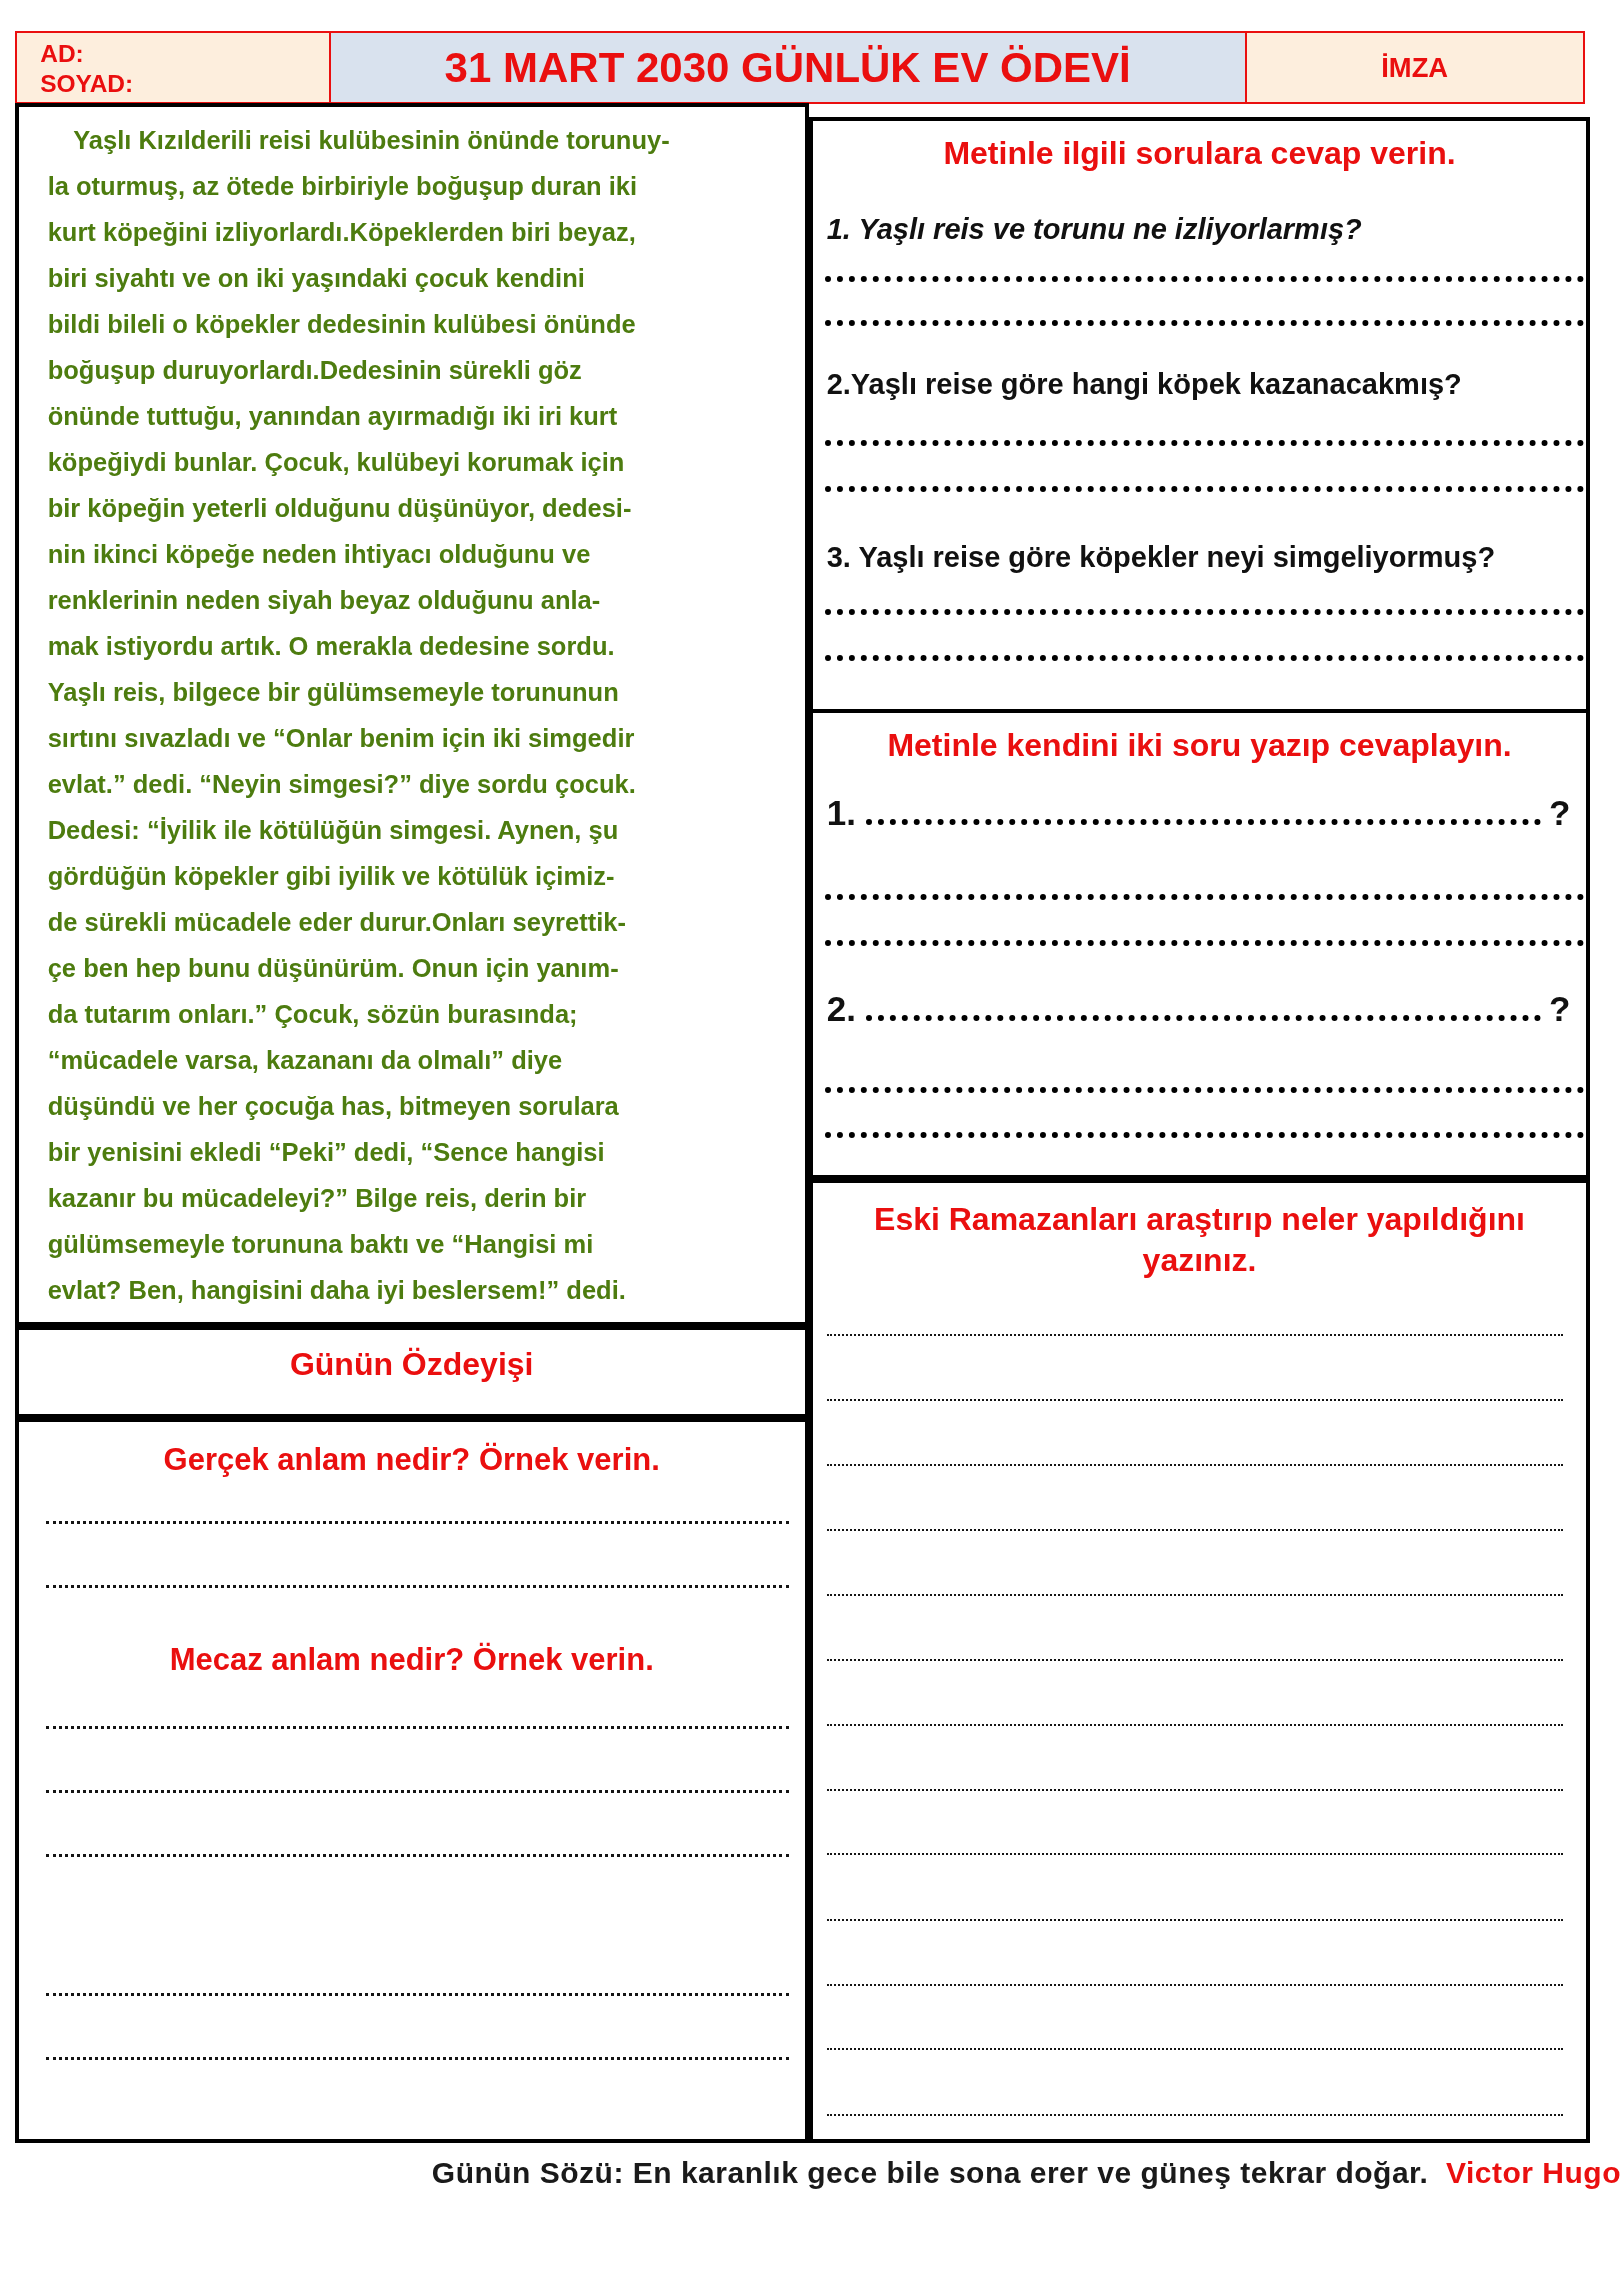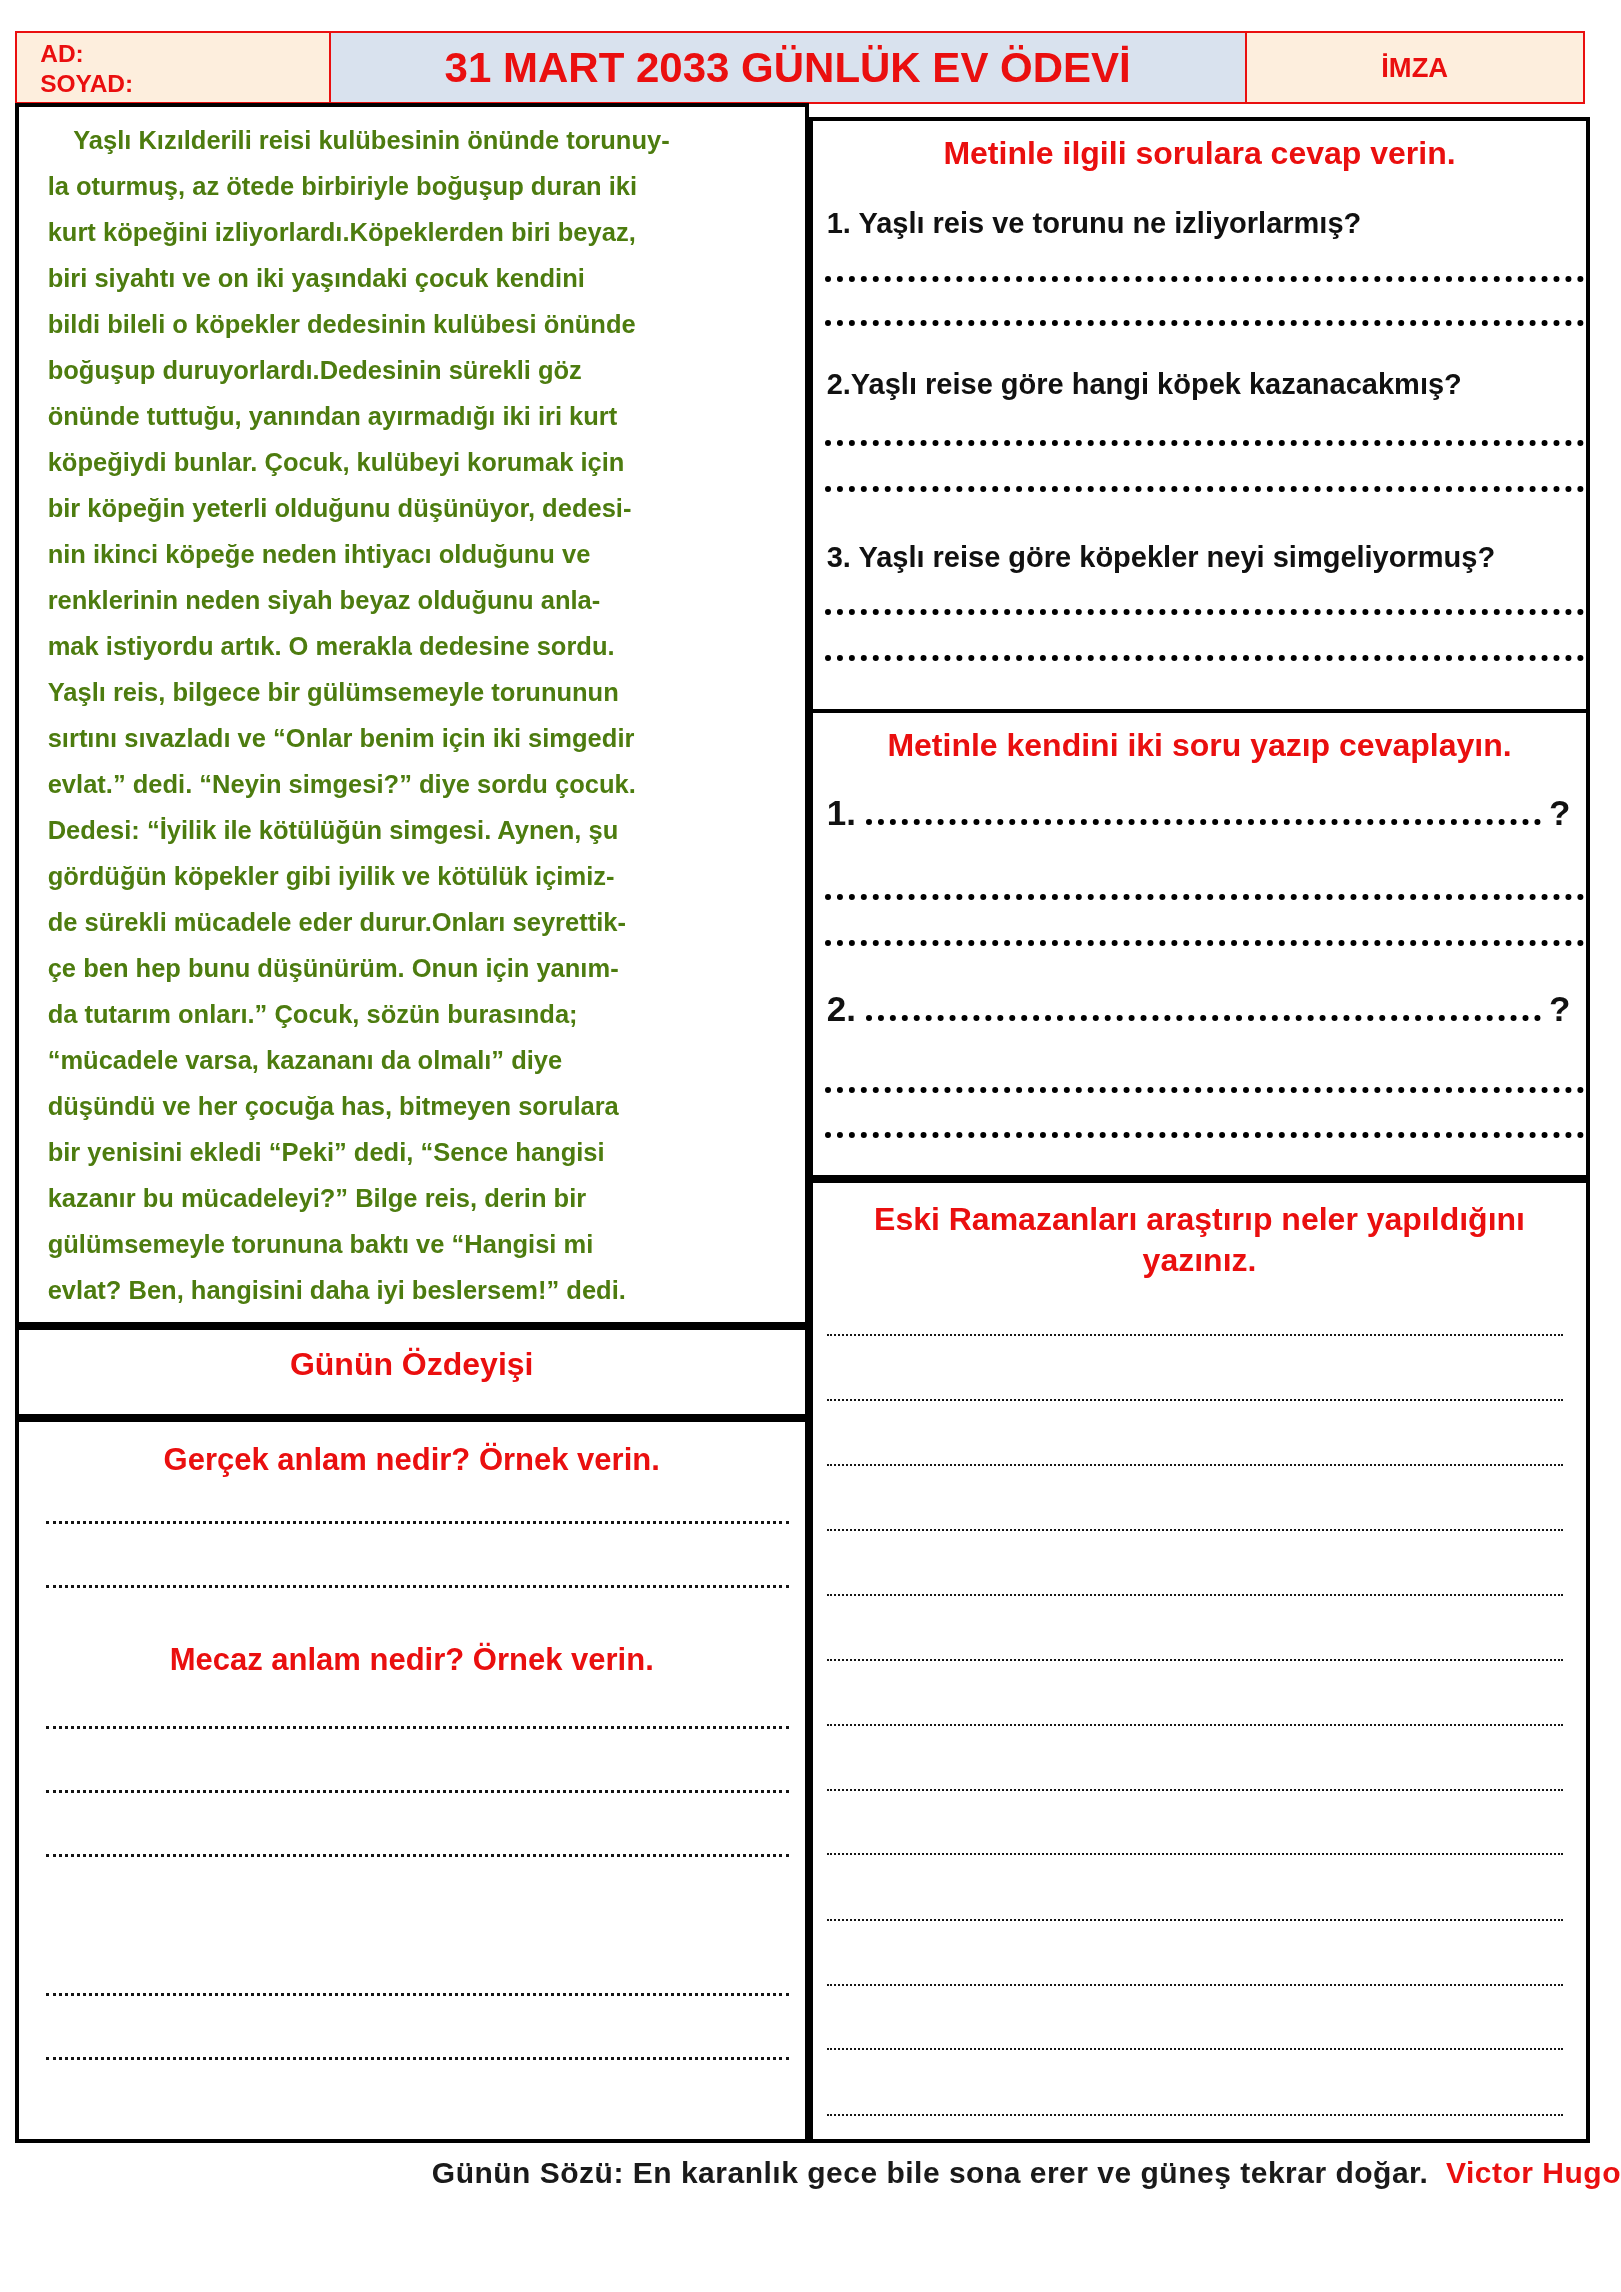--- a/index.html
+++ b/index.html
@@ -61,21 +61,21 @@
   .footer .author{color:var(--red);margin-left:17.6px;}
 </style>
 </head>
 <body style="--red: #ea0f0f; --peach: #fdeedd; --blue: #d9e2ee;">
 
 <div class="header">
   <div class="header-cell cell-name">
     <div>AD:</div>
     <div>SOYAD:</div>
   </div>
-  <div class="header-cell cell-title">31 MART 2033 GÜNLÜK EV ÖDEVİ</div>
+  <div class="header-cell cell-title">31 MART 2030 GÜNLÜK EV ÖDEVİ</div>
   <div class="header-cell cell-sign">İMZA</div>
 </div>
 
 <div class="box" style="left:14.7px;top:103px;width:794px;height:1223px;">
   <div class="story">Yaşlı Kızılderili reisi kulübesinin önünde torunuy-
 la oturmuş, az ötede birbiriyle boğuşup duran iki
 kurt köpeğini izliyorlardı.Köpeklerden biri beyaz,
 biri siyahtı ve on iki yaşındaki çocuk kendini
 bildi bileli o köpekler dedesinin kulübesi önünde
 boğuşup duruyorlardı.Dedesinin sürekli göz
@@ -115,21 +115,21 @@
   <div class="dots-med" style="left:27.4px;right:15.7px;top:368px;"></div>
   <div class="dots-med" style="left:27.4px;right:15.7px;top:432px;"></div>
 
   <div class="dots-med" style="left:27.4px;right:15.7px;top:571px;"></div>
   <div class="dots-med" style="left:27.4px;right:15.7px;top:635px;"></div>
 </div>
 
 <div class="box" style="left:809px;top:103px;width:781px;height:606px;margin-top:14px;">
   <div class="red-title" style="top:11.8px;">Metinle ilgili sorulara cevap verin.</div>
 
-  <div class="question" style="top:86px;">1. Yaşlı reis ve torunu ne izliyorlarmış?</div>
+  <div class="question" style="top:92px;font-style:italic;">1. Yaşlı reis ve torunu ne izliyorlarmış?</div>
   <div class="dots-big" style="left:11.8px;right:2px;top:155px;"></div>
   <div class="dots-big" style="left:11.8px;right:2px;top:199px;"></div>
 
   <div class="question" style="top:247px;">2.Yaşlı reise göre hangi köpek kazanacakmış?</div>
   <div class="dots-big" style="left:11.8px;right:2px;top:319px;"></div>
   <div class="dots-big" style="left:11.8px;right:2px;top:365px;"></div>
 
   <div class="question" style="top:420px;">3. Yaşlı reise göre köpekler neyi simgeliyormuş?</div>
   <div class="dots-big" style="left:11.8px;right:2px;top:488px;"></div>
   <div class="dots-big" style="left:11.8px;right:2px;top:534px;"></div>

